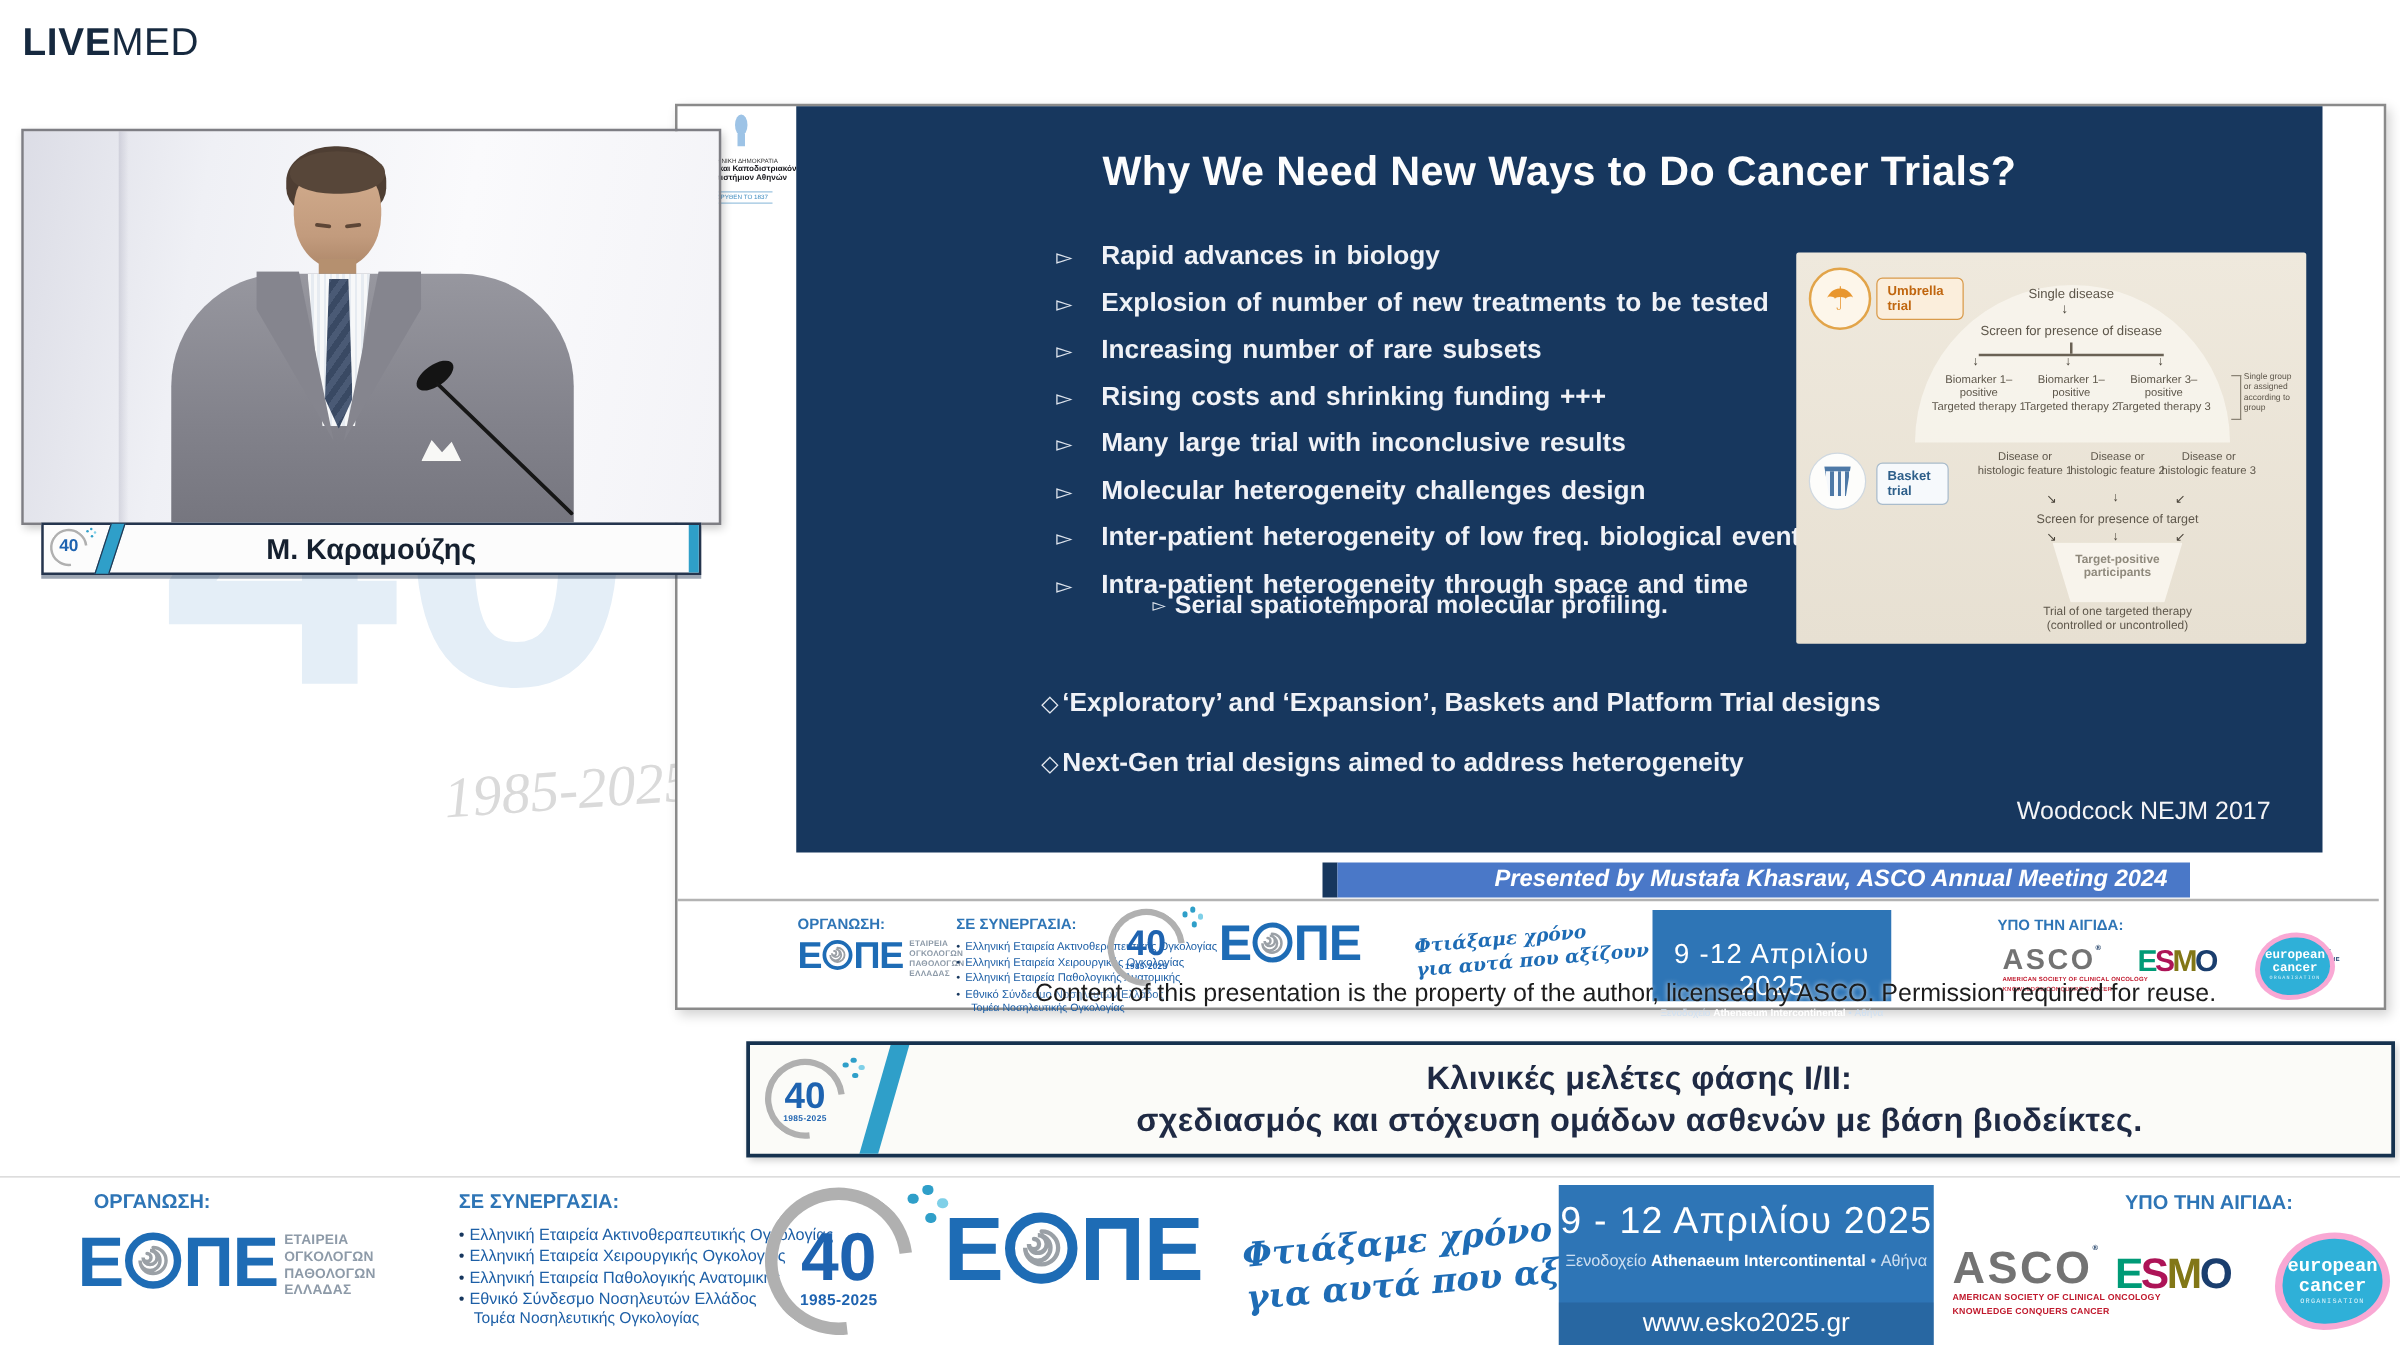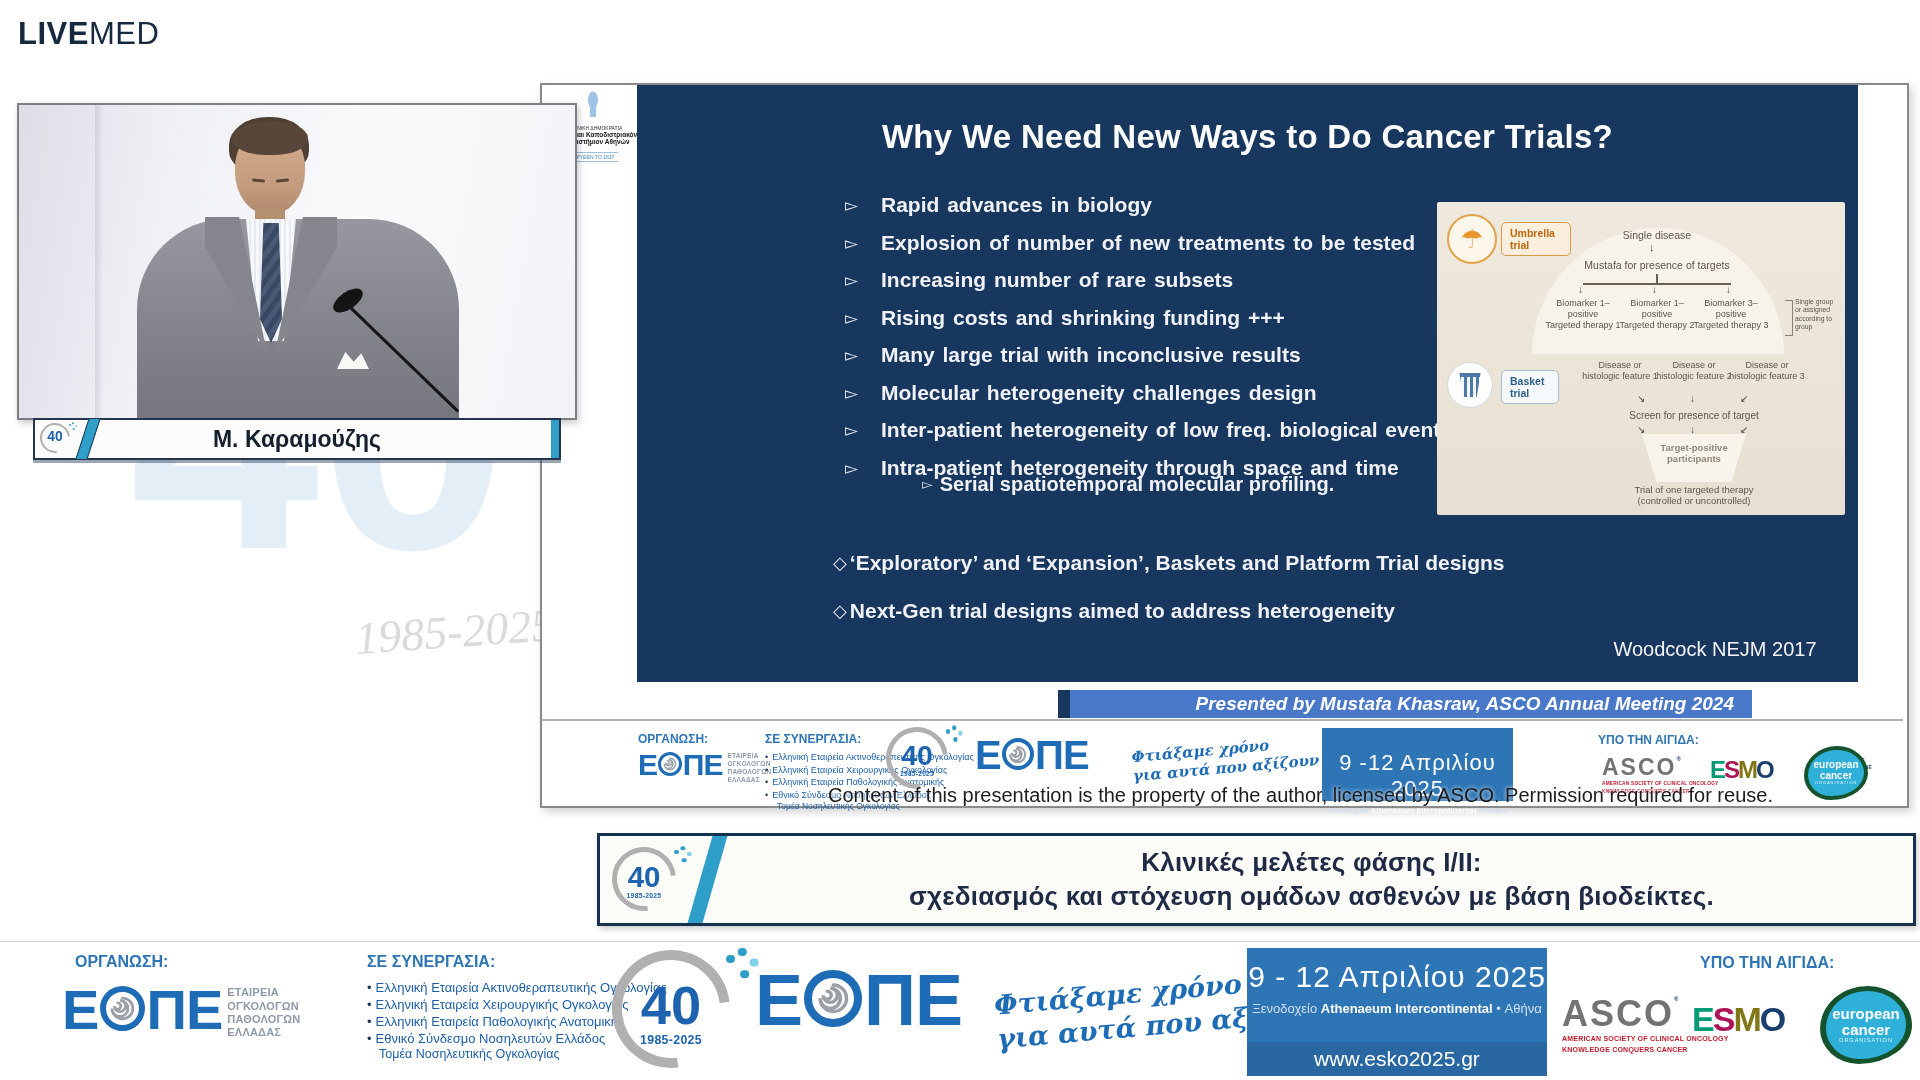--- a/index.html
+++ b/index.html
@@ -158,21 +158,21 @@
   .db-venue{color:#cfe0f2;}
   .db-venue b{color:#fff;}
   .db-url{color:#fff;}
   .asco .w{font-weight:700;color:#737373;letter-spacing:2px;line-height:1;}
   .asco .reg{font-size:.35em;vertical-align:top;color:#0b2e59;font-weight:700;}
   .asco .sub{color:#c0182c;font-weight:700;letter-spacing:.2px;line-height:1.35;margin-top:2px;}
   .esmo{display:flex;align-items:flex-start;gap:48px;}
   .esmo .ls{font-weight:800;letter-spacing:-2px;line-height:1;}
   .esmo .e{color:#009b77;} .esmo .s{color:#ad1457;} .esmo .m{color:#827717;} .esmo .oo{color:#1a3e6e;}
   .esmo .tags{margin-left:6px;color:#1a3e6e;font-weight:700;line-height:1.5;letter-spacing:.2px;}
-  .ecco{border-radius:52% 48% 58% 42%/55% 50% 50% 45%;background:#14532d;}
+  .ecco{border-radius:52% 48% 58% 42%/55% 50% 50% 45%;background:#f9a8d4;font-family:Liberation Mono, monospace;}
   .ecco .in{position:absolute;inset:7%;background:#2fb0d8;border-radius:inherit;display:flex;flex-direction:column;
             align-items:center;justify-content:center;color:#fff;line-height:1.05;}
   .ecco .t1{font-weight:700;}
   .ecco .t3{letter-spacing:1px;color:#dff4fb;}
 
   
   .sf-org{left:96px;top:647px;}
   .sf-org .blab{font-size:12px;}
   .sf-org .eope{--fs:30px;margin-top:4px;}
   .sf-org .eope-name{font-size:6.5px;}
@@ -344,21 +344,21 @@
 
       <div class="abs citation">Woodcock NEJM 2017</div>
 
       <div class="abs diagram">
         <div class="abs umb-shape"></div>
         <div>
           <div class="abs u-icon">☂</div>
           <div class="abs tag u-tag">Umbrella trial</div>
           <div class="abs d-txt u-top">Single disease</div>
           <div class="abs u-a1">↓</div>
-          <div class="abs d-txt u-screen">Mustafa for presence of targets</div>
+          <div class="abs d-txt u-screen">Screen for presence of disease</div>
           <div class="abs u-vstub"></div>
           <div class="abs u-hline"></div>
           <div class="abs u-va v1">↓</div>
           <div class="abs u-va v2">↓</div>
           <div class="abs u-va v3">↓</div>
           <div class="abs d-txt u-branch u-b1">
             <div>Biomarker 1–</div>
             <div>positive</div>
             <div>Targeted therapy 1</div>
           </div>

